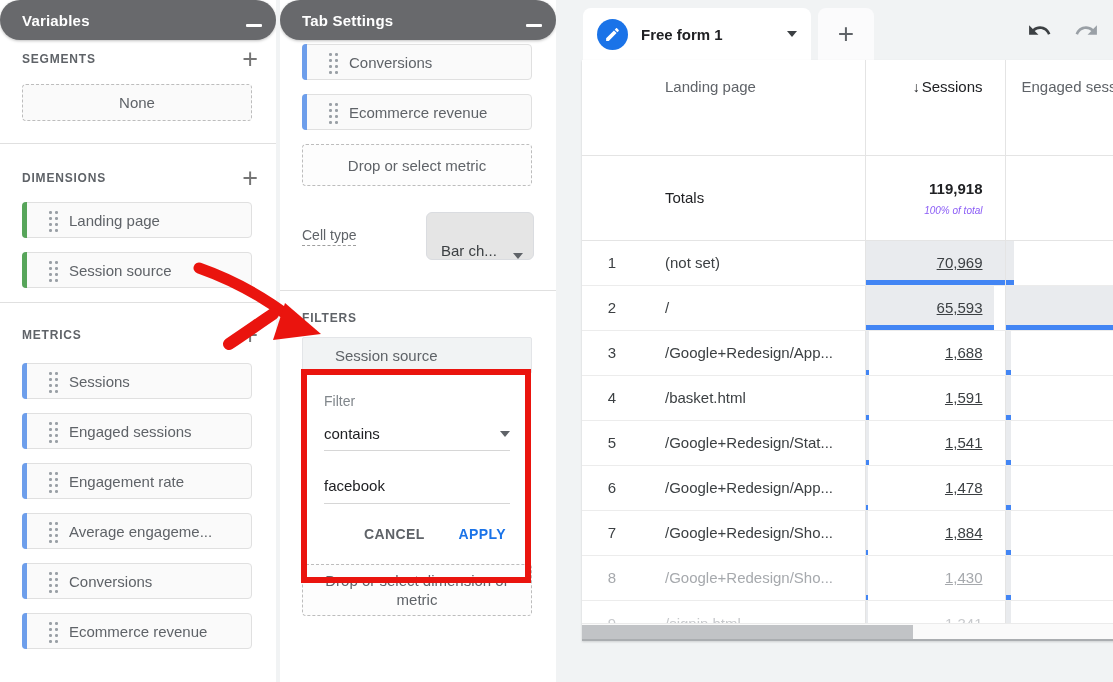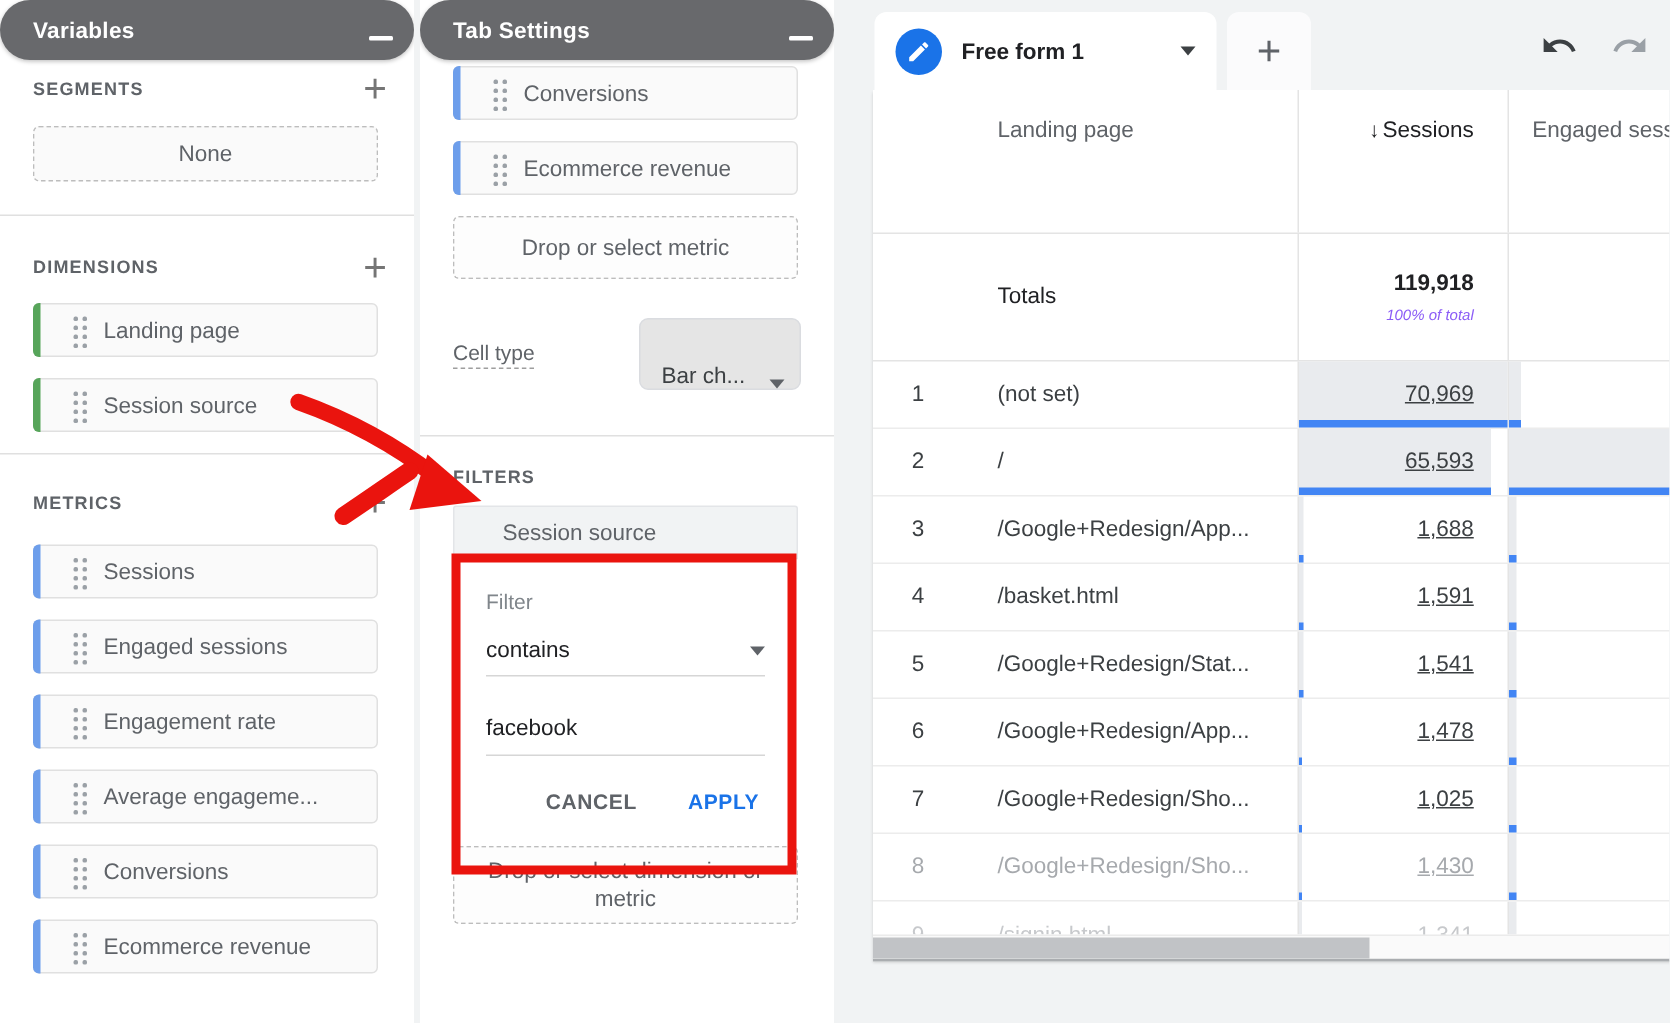--- a/index.html
+++ b/index.html
@@ -457,21 +457,21 @@
                 <span class="bar" style="width: 2.5%;">
                   <span class="bar-line"></span>
                 </span>
               </td>
         </tr>
         <tr class="data-row">
           <td class="row-num">7</td>
           <td class="row-label">/Google+Redesign/Sho...</td>
           <td class="num-cell bar-cell v"><span class="bar" style="width: 2.1%;">
                   <span class="bar-line"></span>
-                </span><span class="cell-val">1,025</span></td>
+                </span><span class="cell-val">1,884</span></td>
           <td class="num-cell bar-cell v">
                 <span class="bar" style="width: 2.5%;">
                   <span class="bar-line"></span>
                 </span>
               </td>
         </tr>
         <tr class="data-row faded">
           <td class="row-num">8</td>
           <td class="row-label">/Google+Redesign/Sho...</td>
           <td class="num-cell bar-cell v"><span class="bar" style="width: 2%;">

